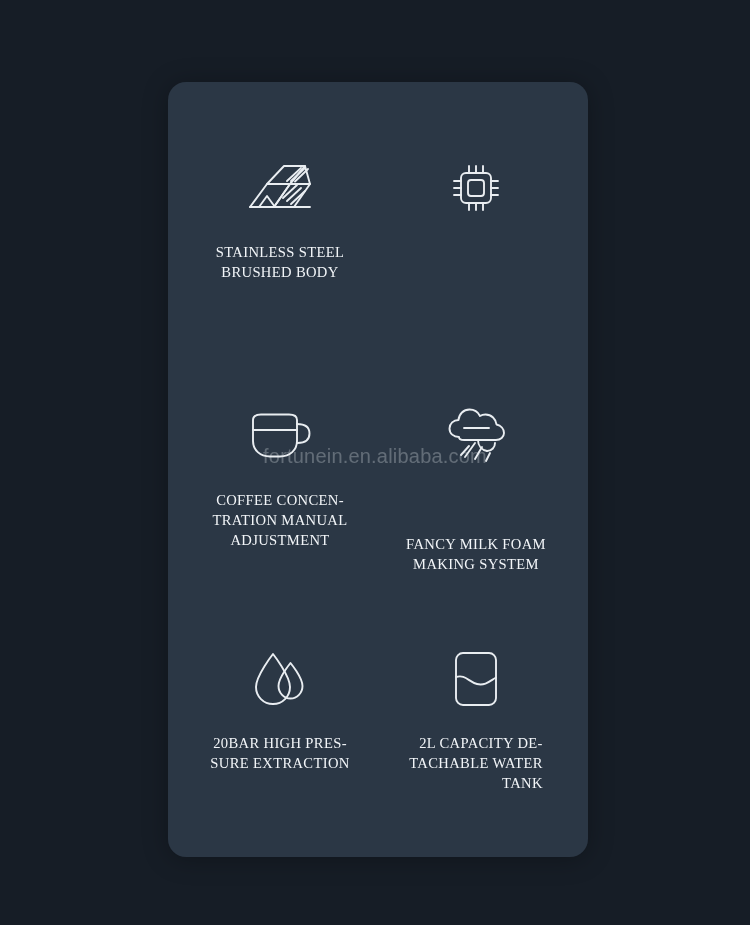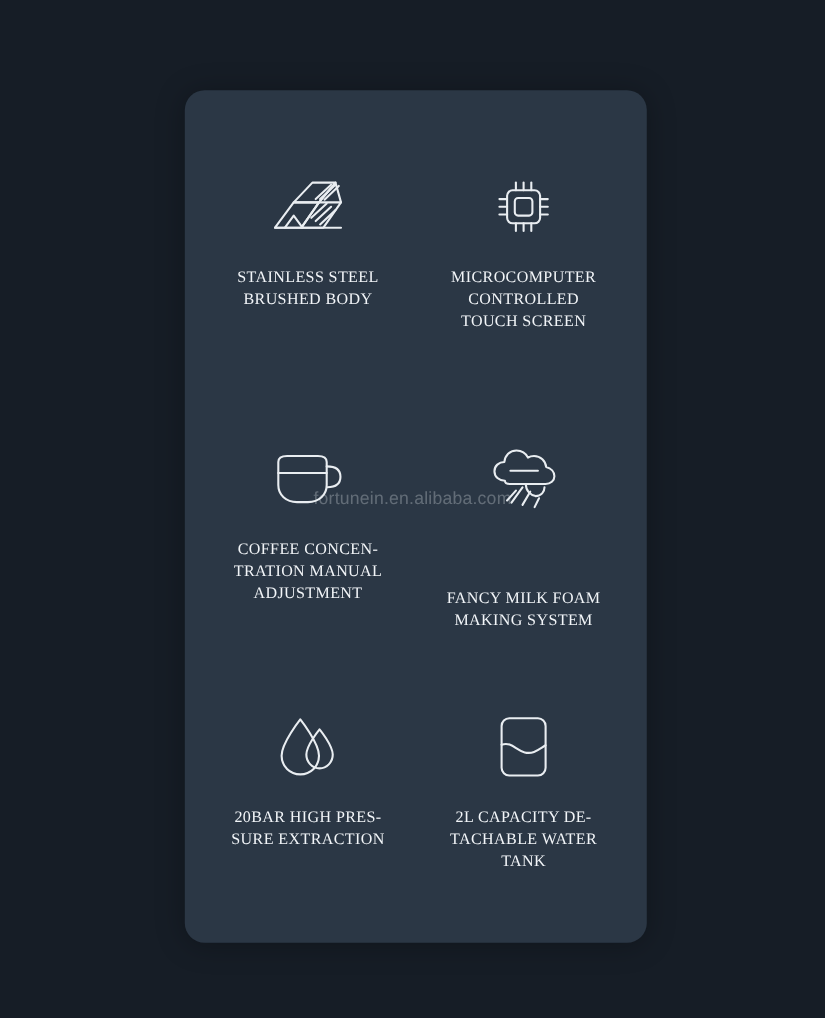--- a/index.html
+++ b/index.html
@@ -81,30 +81,30 @@
     max-width: 150px;
     white-space: pre-line;
   }
 
   
   .cell-1 .feature-label { max-width: 160px; }
   .cell-2 .feature-label { max-width: 150px; }
   .cell-3 .feature-label { max-width: 148px; font-family: Liberation Serif, serif; }
   .cell-4 .feature-label { max-width: 152px; margin-top: 44px; }
   .cell-5 .feature-label { max-width: 152px; }
-  .cell-6 .feature-label { max-width: 146px; }
+  .cell-6 .feature-label { max-width: 146px; text-align: right; }
 
   #watermark {
     position: absolute;
     left: 0;
     right: 0;
     top: 445px;
     text-align: center;
     font-family: "Liberation Sans", sans-serif;
-    font-size: 16px;
+    font-size: 20px;
     letter-spacing: 0.2px;
     color: rgba(225, 231, 236, 0.30);
     pointer-events: none;
     user-select: none;
     white-space: nowrap;
   }
 </style>
 </head>
 <body>
 
@@ -144,23 +144,20 @@
           <path d="M28 43 L28 50"></path>
           <path d="M35 43 L35 50"></path>
           <path d="M13 21 L6 21"></path>
           <path d="M13 28 L6 28"></path>
           <path d="M13 35 L6 35"></path>
           <path d="M43 21 L50 21"></path>
           <path d="M43 28 L50 28"></path>
           <path d="M43 35 L50 35"></path>
         </svg>
       </div>
-      <div class="feature-label">MICROCOMPUTER
-CONTROLLED
-TOUCH SCREEN</div>
     </div>
 
     <div class="feature-cell row2 cell-3">
       <div class="feature-icon">
         <svg width="64" height="50" viewBox="0 0 64 50" aria-hidden="true">
           <path d="M5 9 C5 5.5 8 3.5 13 3.5 L41 3.5 C46 3.5 49 5.5 49 9 L49 30 C49 39 42 45.5 32 45.5 L22 45.5 C12 45.5 5 39 5 30 Z"></path>
           <path d="M5 19 L49 19"></path>
           <path d="M49 13 C57.5 13 61.5 16.5 61.5 22.5 C61.5 28.5 57.5 32 49.5 32"></path>
         </svg>
       </div>

